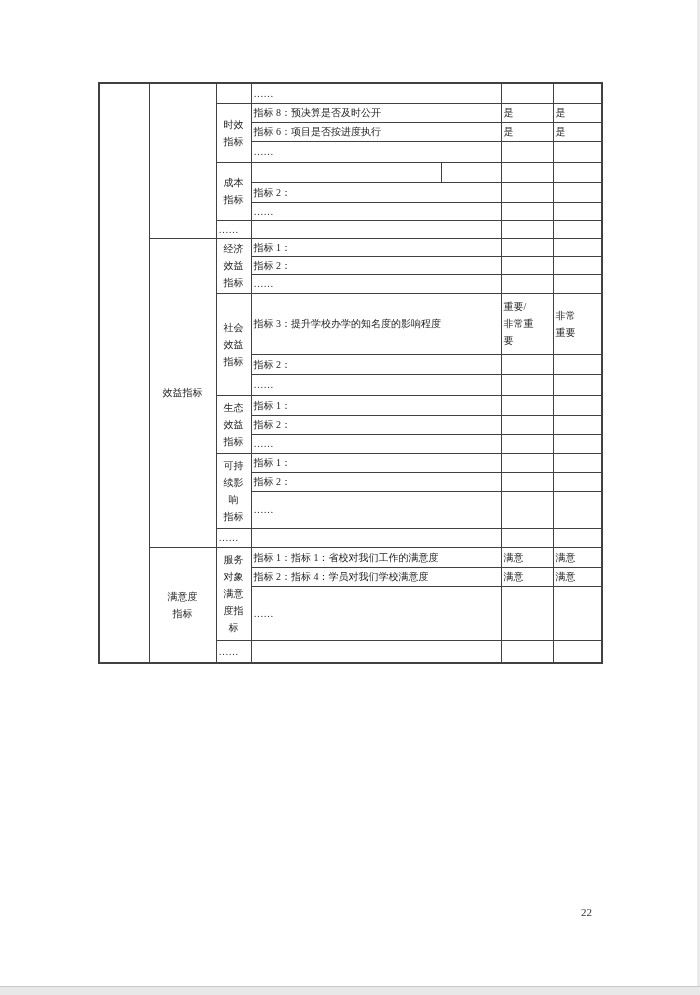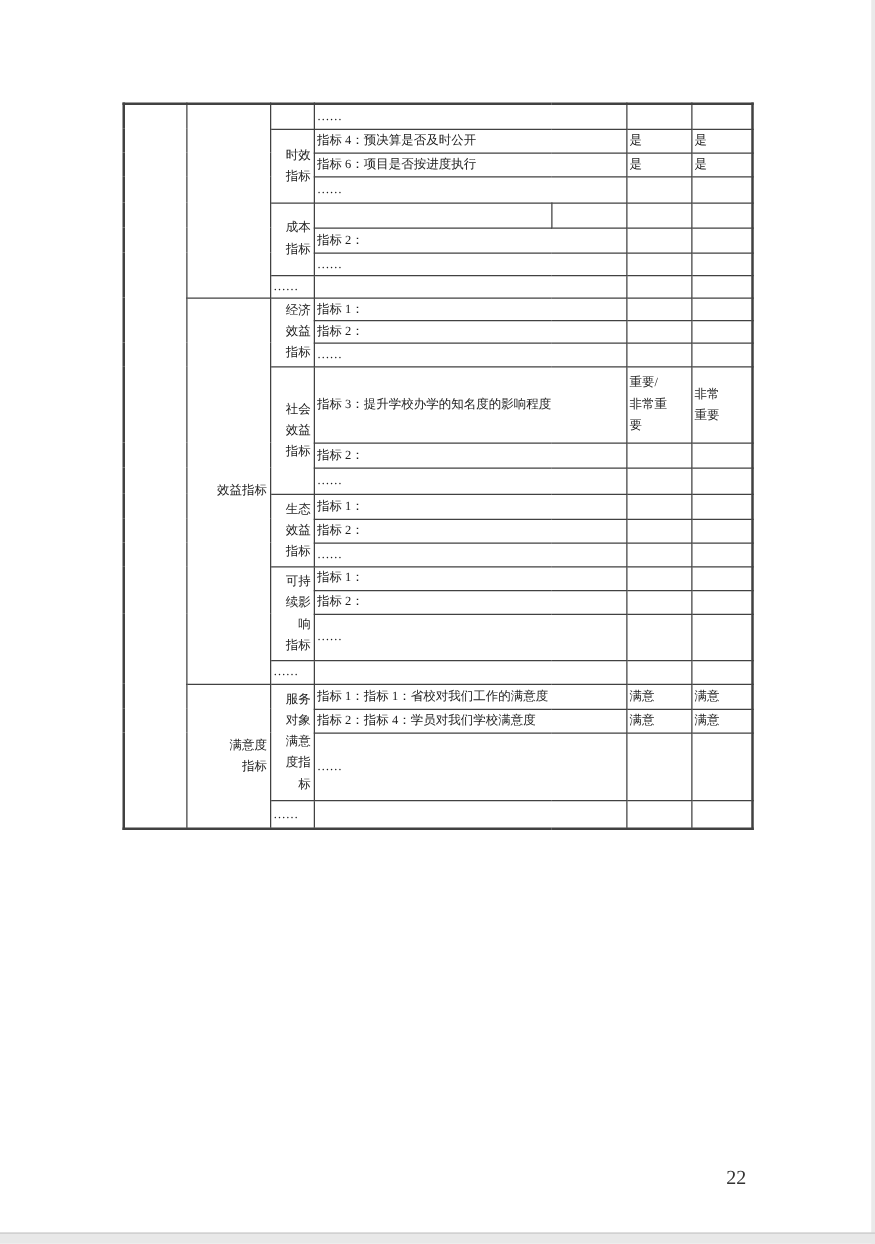--- a/index.html
+++ b/index.html
@@ -16,27 +16,27 @@
     border-collapse:collapse;table-layout:fixed;
     border:2px solid #414141;
   }
   table.ind td{
     border:1px solid #414141;
     font-size:10px;line-height:17px;
     padding:0 2px;vertical-align:middle;
     white-space:pre-line;overflow:hidden;
     color:#1c1c1c;
   }
-  td.cb,td.cc{text-align:right;line-height:18px;}
+  td.cb,td.cc{text-align:center;line-height:18px;}
   td.cd{text-align:left;padding-left:8px;}
   td.ce,td.cf{text-align:left;padding-left:5px;line-height:18px;}
   td.el{text-align:left;padding-left:4px;}
   .pagenum{
-    position:absolute;left:581px;top:934px;
-    font-size:16px;color:#333;font-family:"Liberation Serif","DejaVu Serif",serif;
+    position:absolute;left:581px;top:906px;
+    font-size:11px;color:#333;font-family:"Liberation Serif","DejaVu Serif",serif;
   }
 </style>
 </head>
 <body>
 
 <div class="page">
 
   <table class="ind">
     <colgroup>
       <col style="width:50px">
@@ -52,21 +52,21 @@
         <td class="ca" rowspan="25"></td>
         <td class="cb" rowspan="8"></td>
         <td class="cc"></td>
         <td class="cd" colspan="2">……</td>
         <td class="ce"></td>
         <td class="cf"></td>
       </tr>
       <tr style="height:19px">
         <td class="cc" rowspan="3">时效
 指标</td>
-        <td class="cd" colspan="2">指标 4：预决算是否及时公开</td>
+        <td class="cd" colspan="2">指标 8：预决算是否及时公开</td>
         <td class="ce">是</td>
         <td class="cf">是</td>
       </tr>
       <tr style="height:19px">
         <td class="cd" colspan="2">指标 6：项目是否按进度执行</td>
         <td class="ce">是</td>
         <td class="cf">是</td>
       </tr>
       <tr style="height:21px">
         <td class="cd" colspan="2">……</td>

